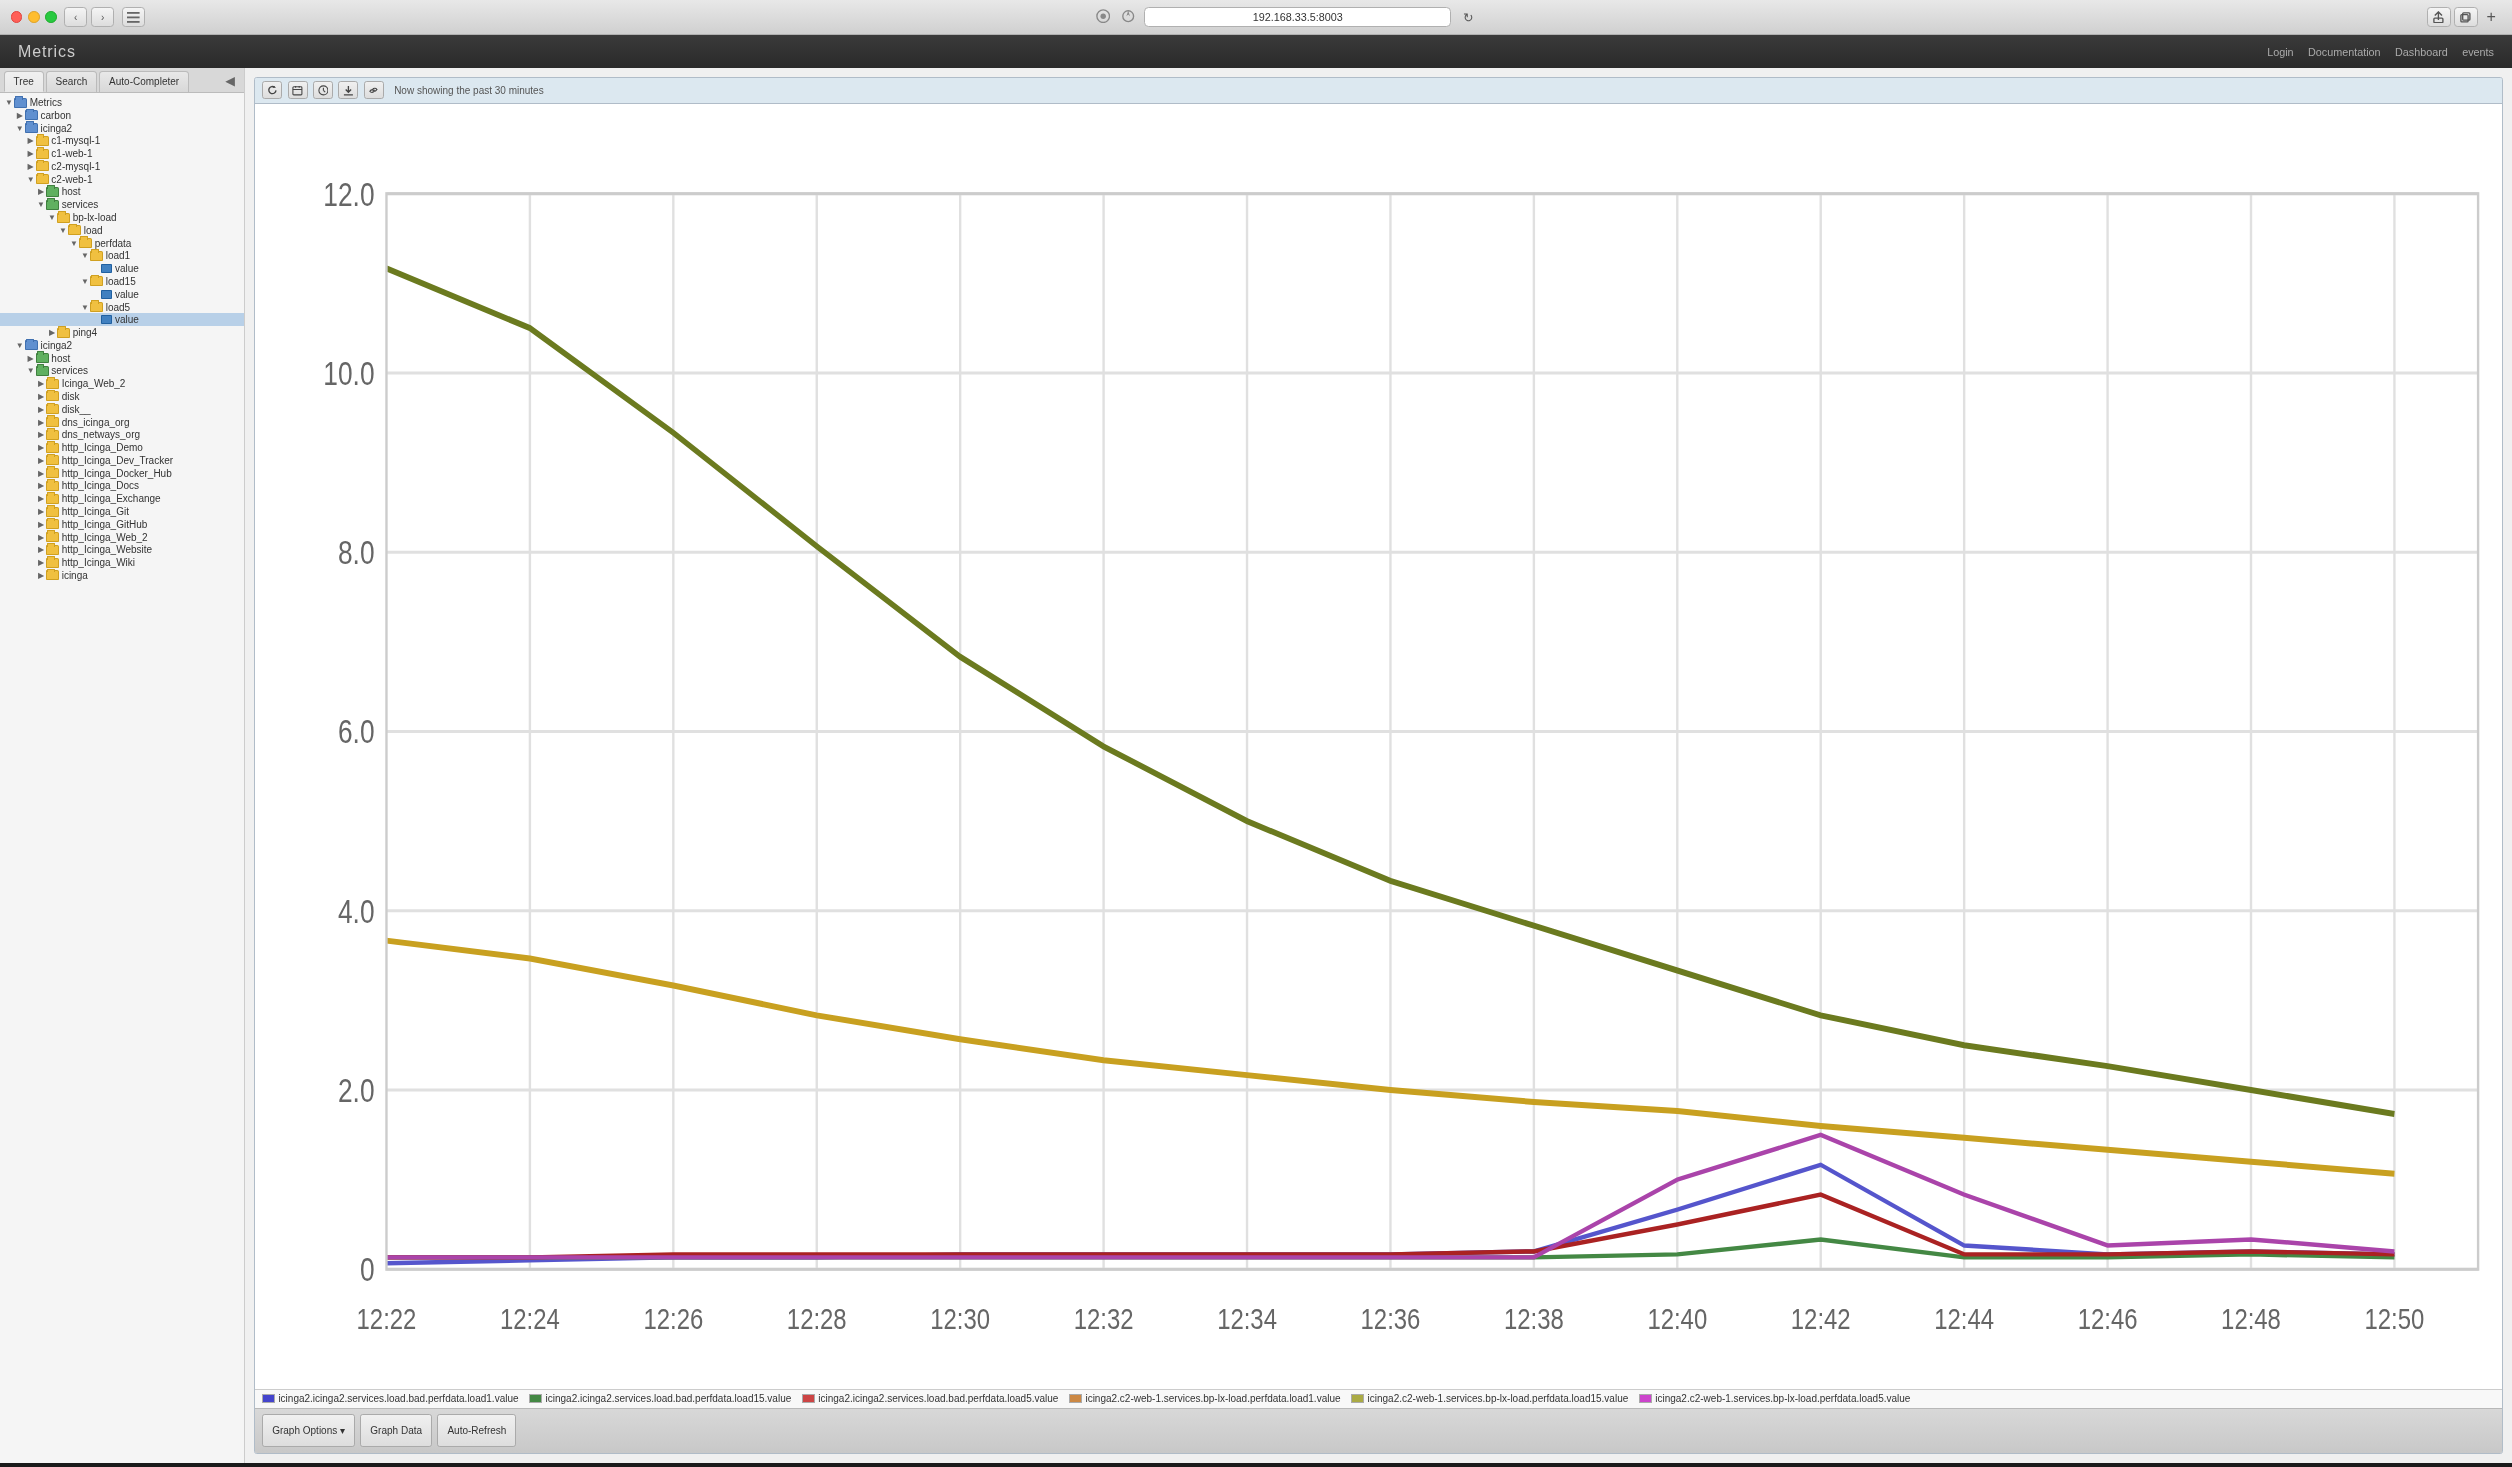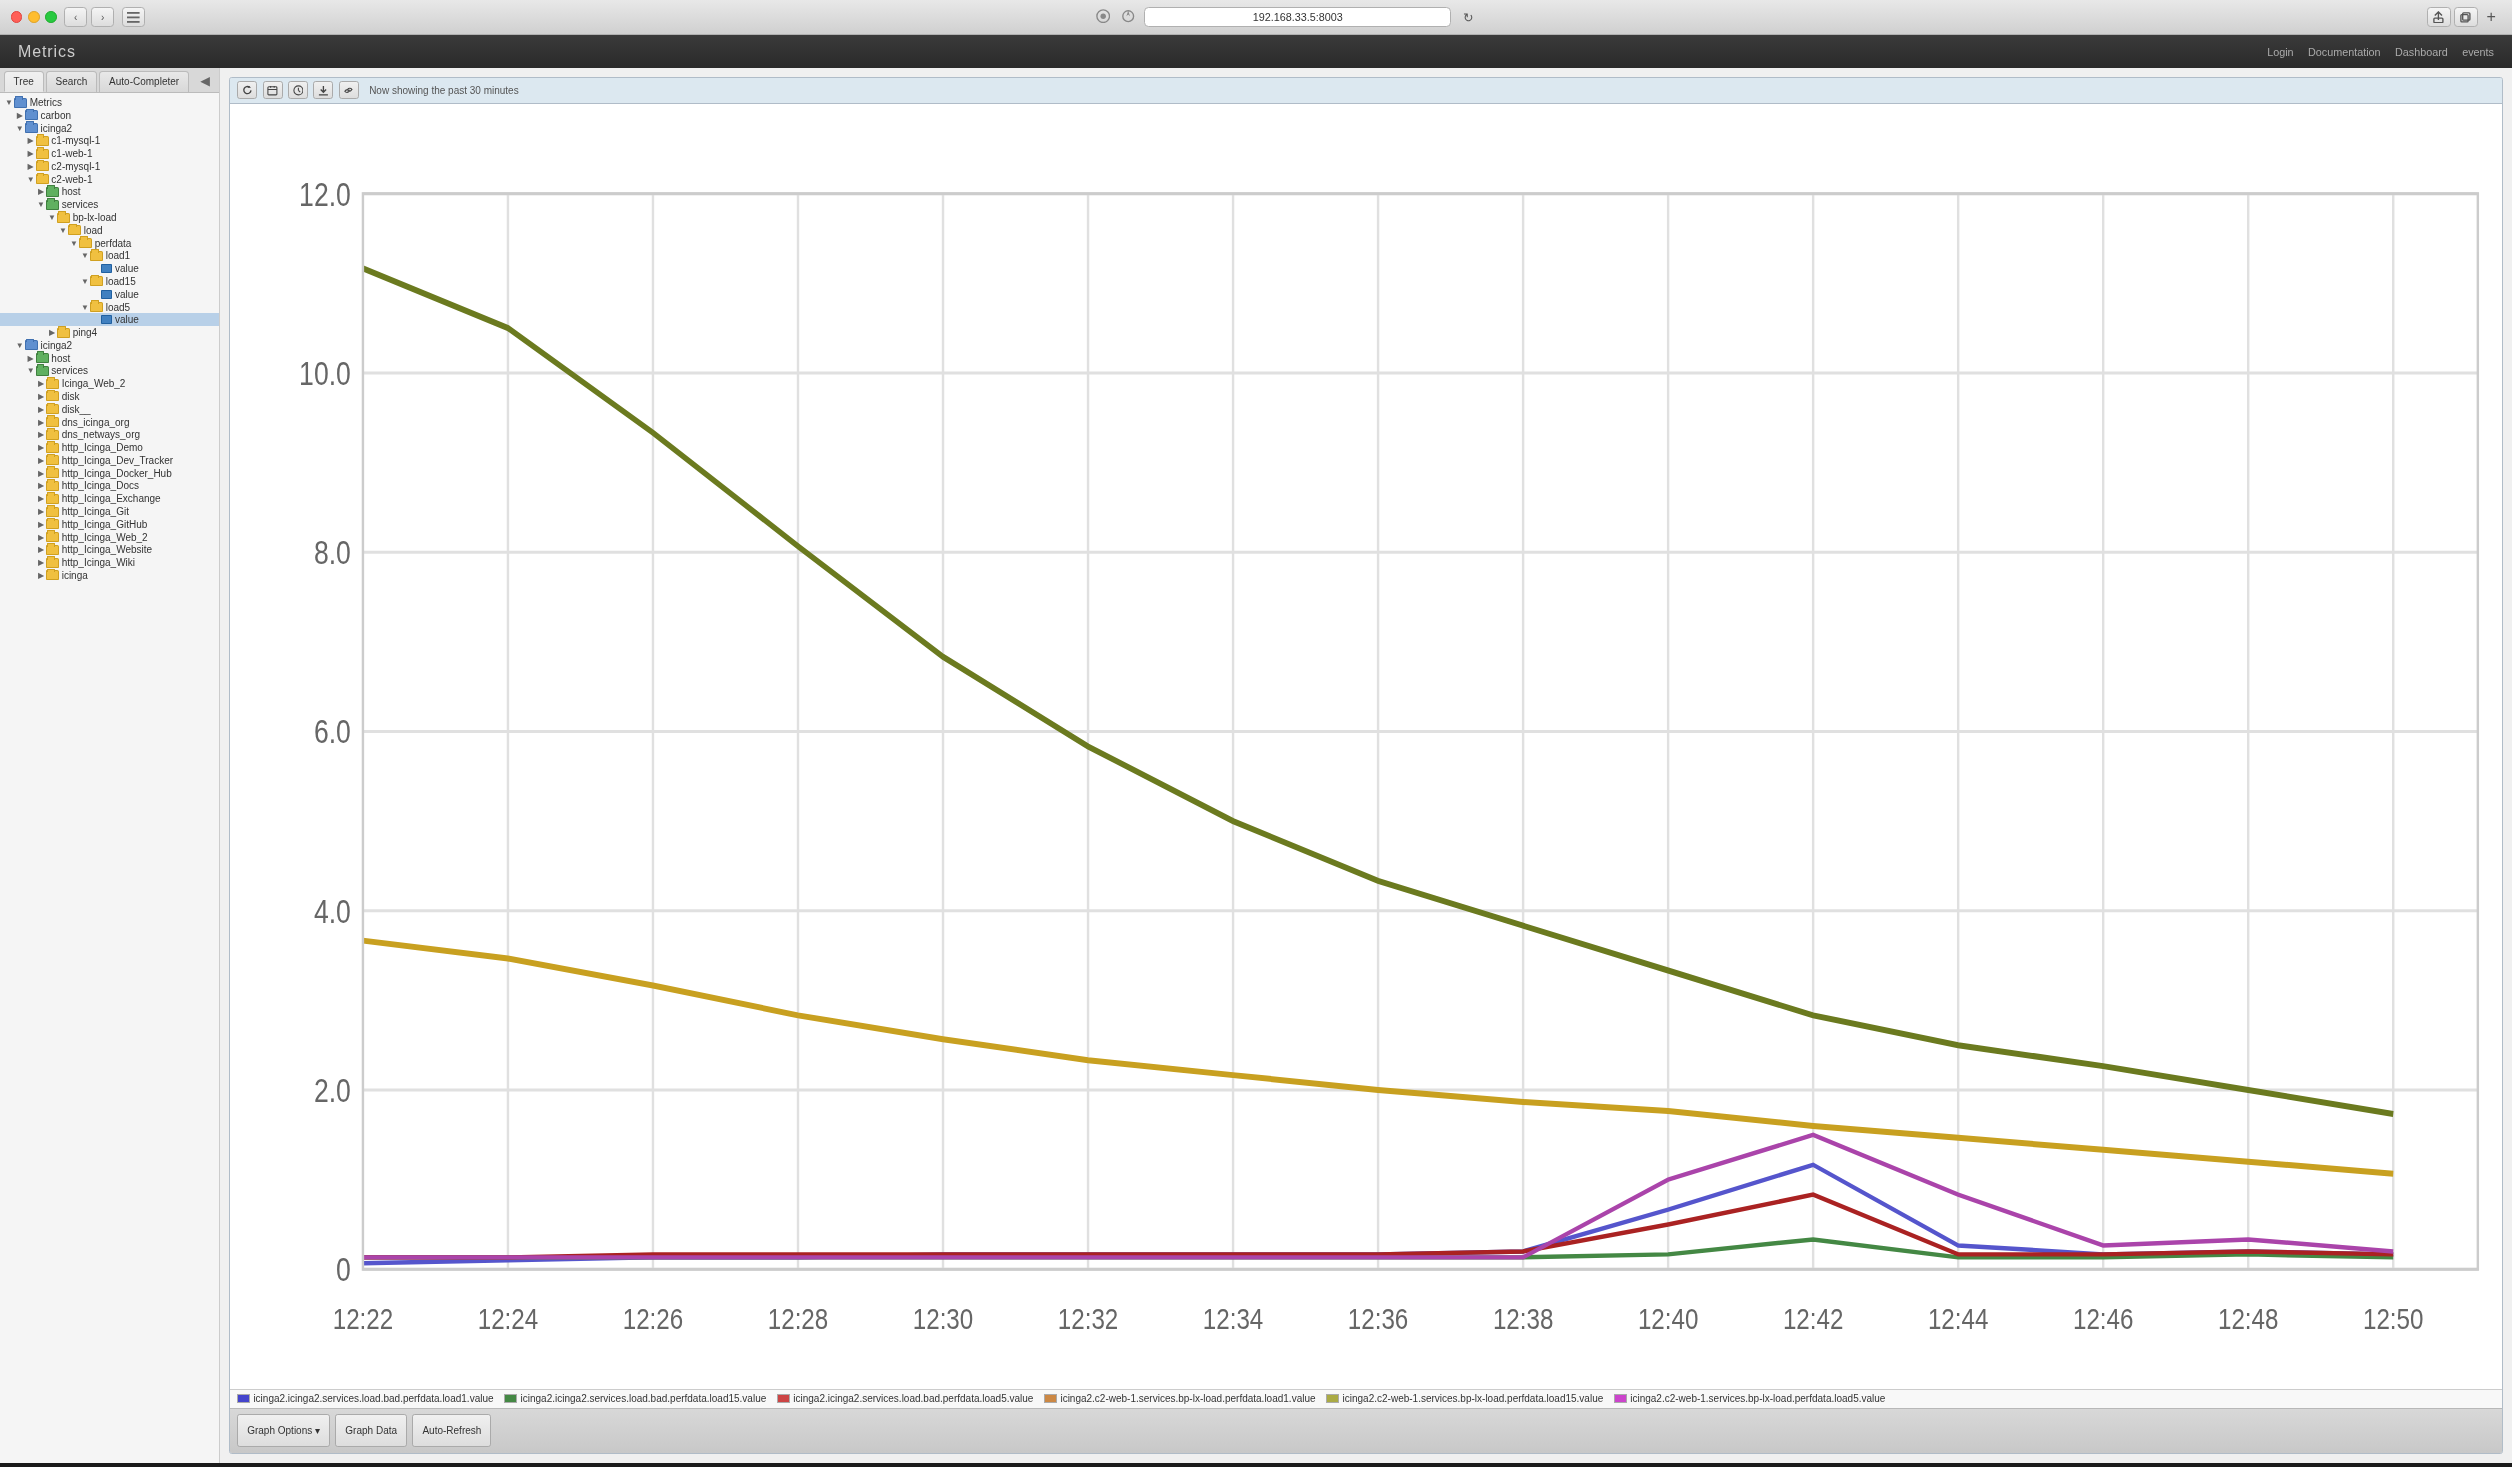--- a/index.html
+++ b/index.html
@@ -44,21 +44,21 @@
 
     
     .main-layout {
       display: flex;
       background: #f0f0f0;
       height: calc(100vh - 72px);
     }
 
     
     .sidebar {
-      width: 220px;
+      width: 245px;
       background: #e8e8e8;
       border-right: 0.9px solid #ccc;
       display: flex;
       flex-direction: column;
       flex-shrink: 0;
     }
     .sidebar-tabs {
       display: flex;
       background: #d8d8d8;
       border-bottom: 0.9px solid #bbb;

